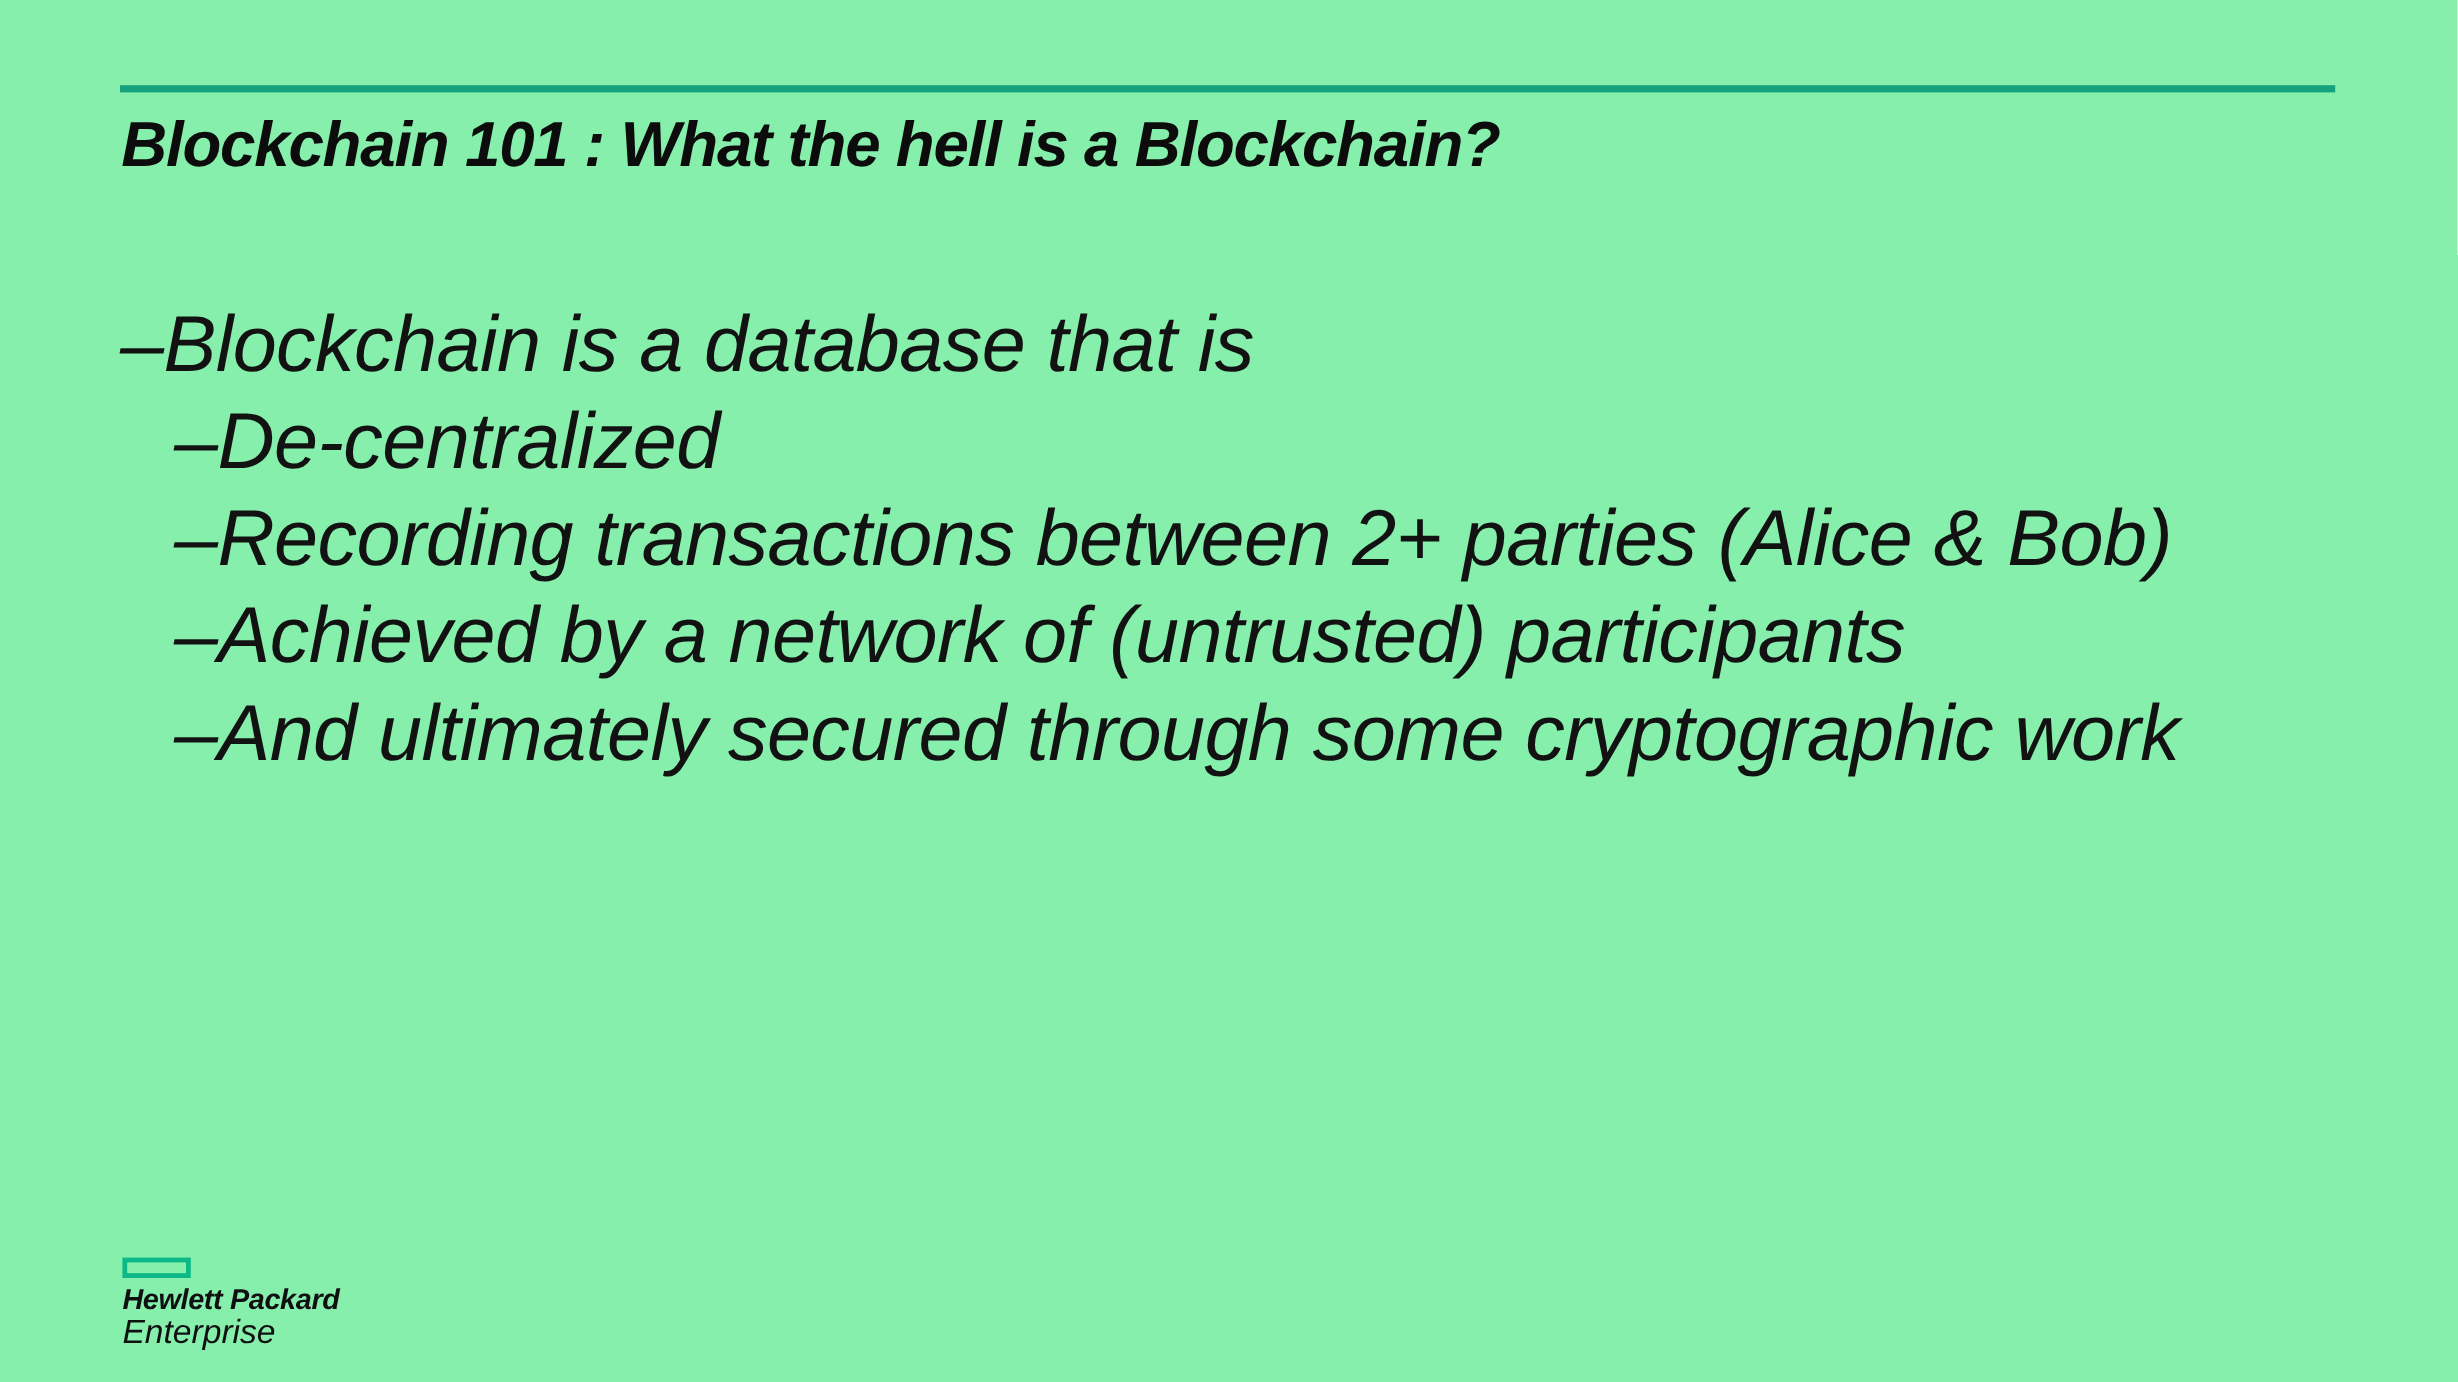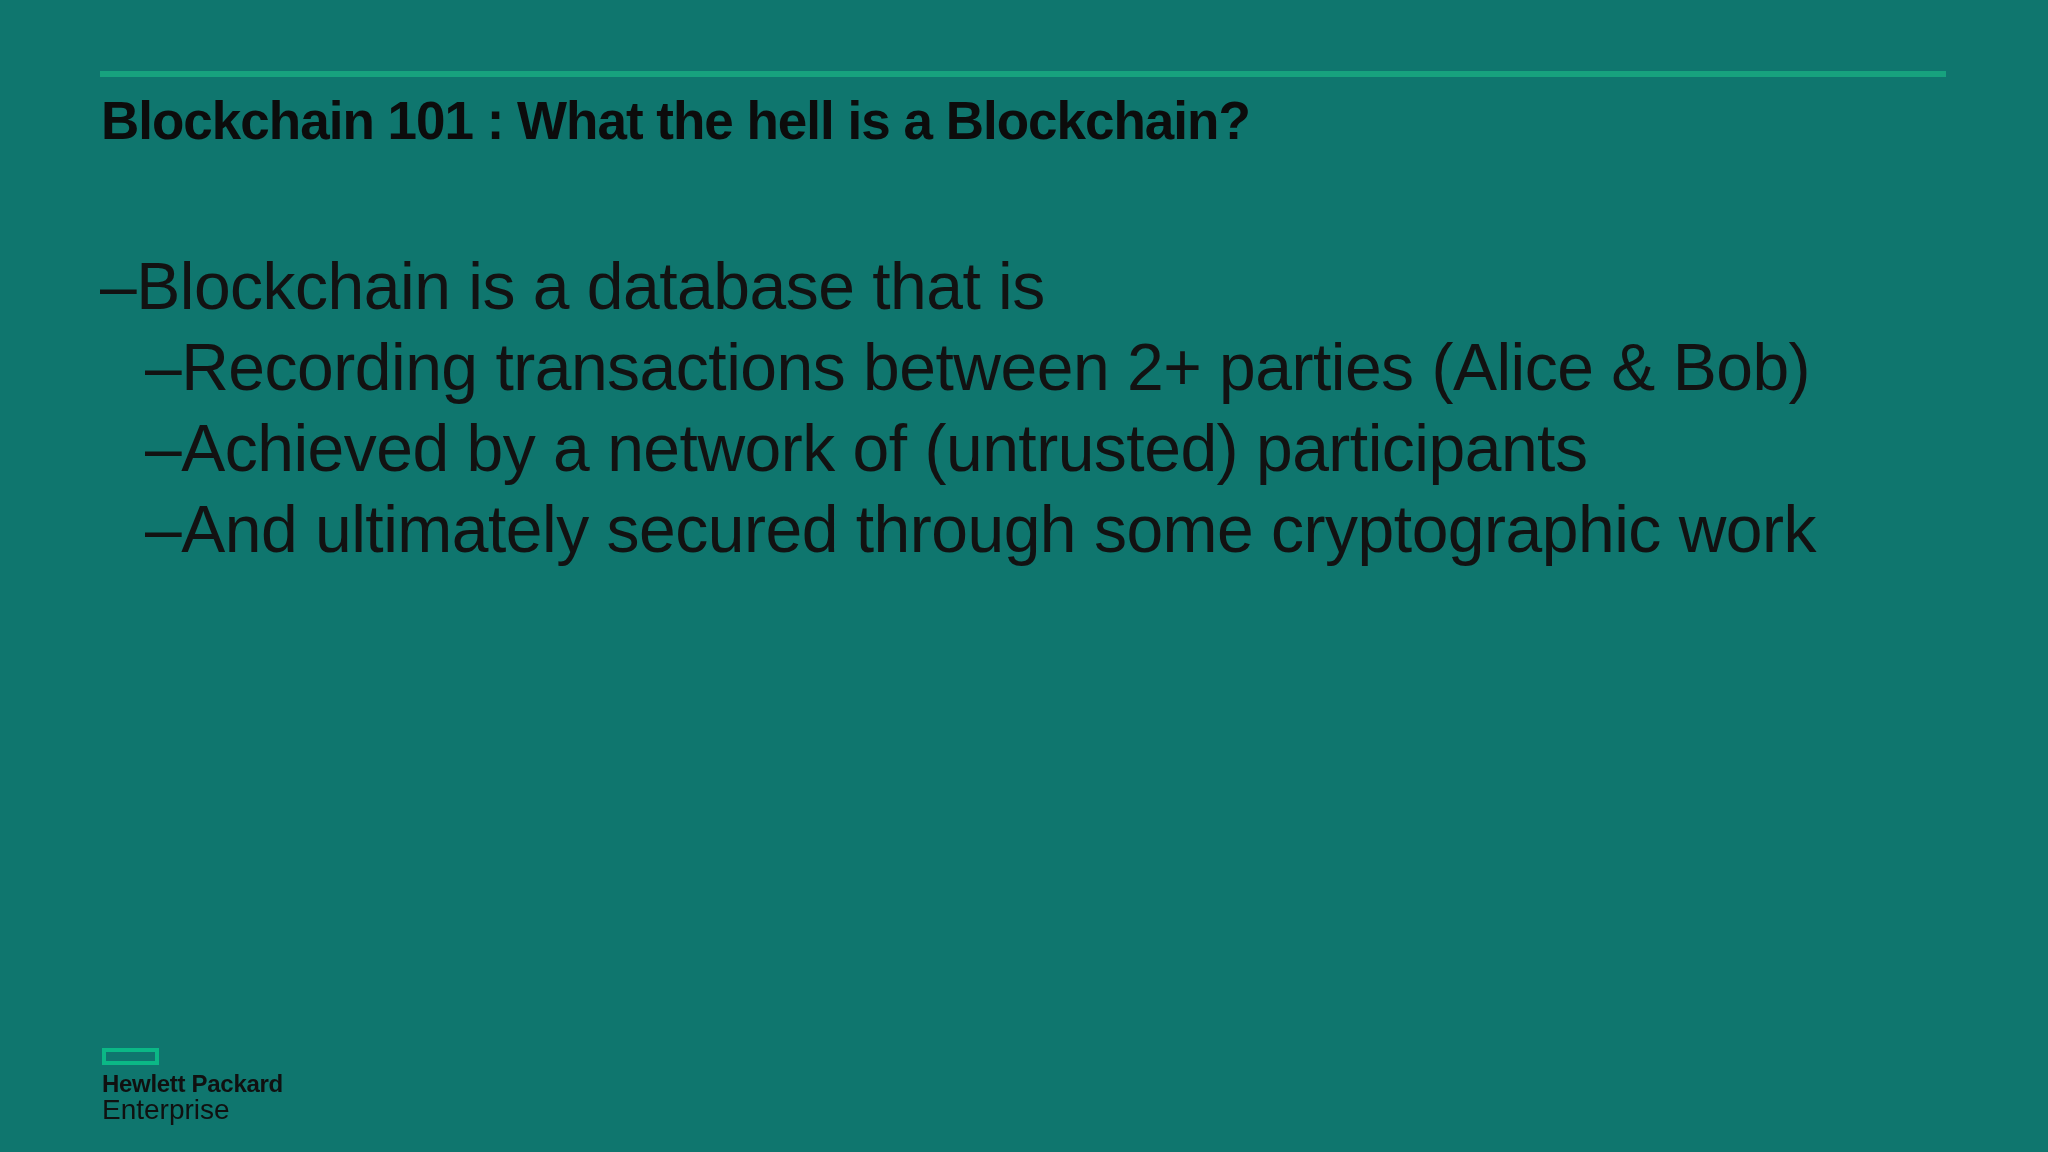--- a/index.html
+++ b/index.html
@@ -5,22 +5,23 @@
   html, body {
     margin: 0;
     padding: 0;
     background: #ffffff;
     font-family: "Liberation Sans", sans-serif;
   }
   .slide {
     position: relative;
     width: 2048px;
     height: 1152px;
-    background: #0f766e;
+    background: #86efac;
     overflow: hidden;
+    font-style: italic;
   }
   .accent-rule {
     position: absolute;
     left: 100px;
     top: 71px;
     width: 1846px;
     height: 6px;
     background: var(--accent, #17A27E);
   }
   .page-title {
@@ -77,20 +78,21 @@
   }
 </style>
 </head>
 <body>
 
 <div class="slide">
   <div class="accent-rule"></div>
   <h1 class="page-title">Blockchain 101 : What the hell is a Blockchain?</h1>
   <ul class="bullet-list">
       <li class="bullet level-1">–Blockchain is a database that is</li>
+      <li class="bullet level-2">–De-centralized</li>
       <li class="bullet level-2">–Recording transactions between 2+ parties (Alice &amp; Bob)</li>
       <li class="bullet level-2">–Achieved by a network of (untrusted) participants</li>
       <li class="bullet level-2">–And ultimately secured through some cryptographic work</li>
     </ul>
   <div class="hpe-logo">
     <div class="hpe-logo-rect"></div>
     <div class="hpe-logo-line1">Hewlett Packard</div>
     <div class="hpe-logo-line2">Enterprise</div>
   </div>
 </div>

